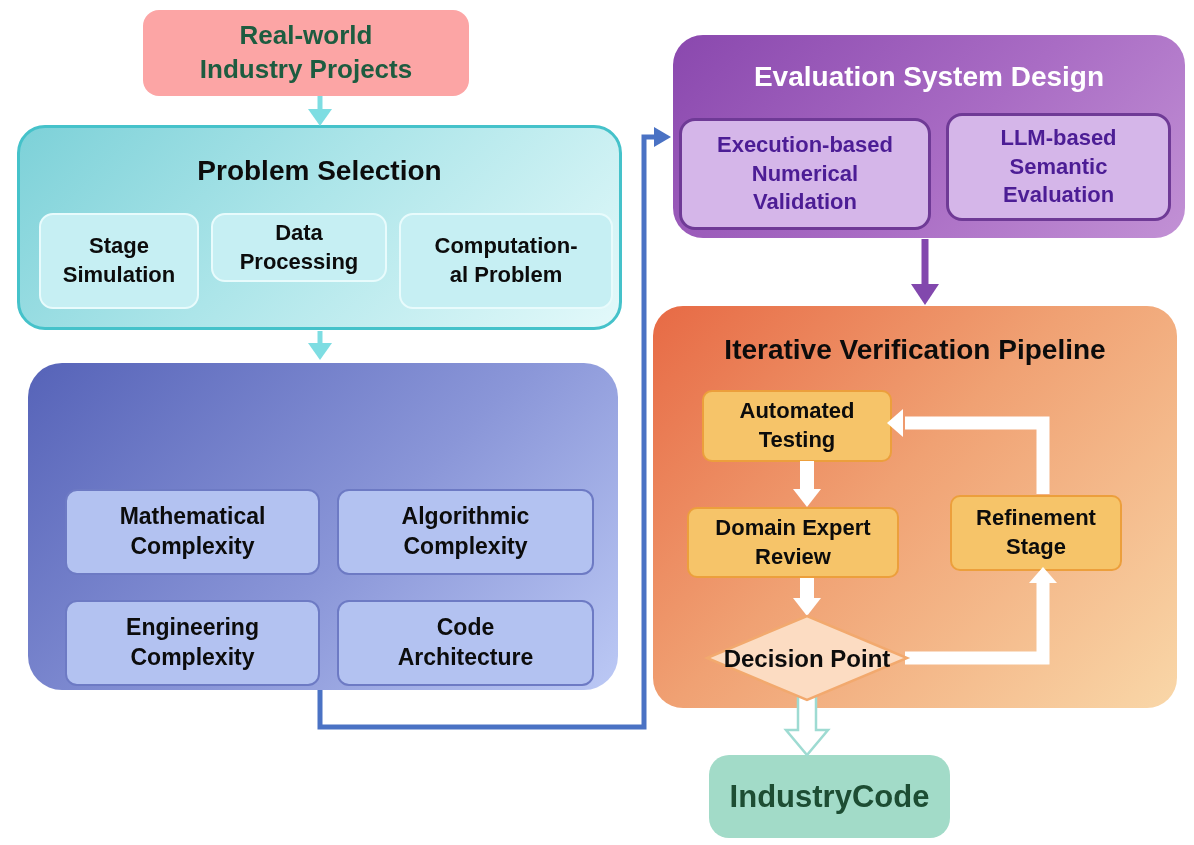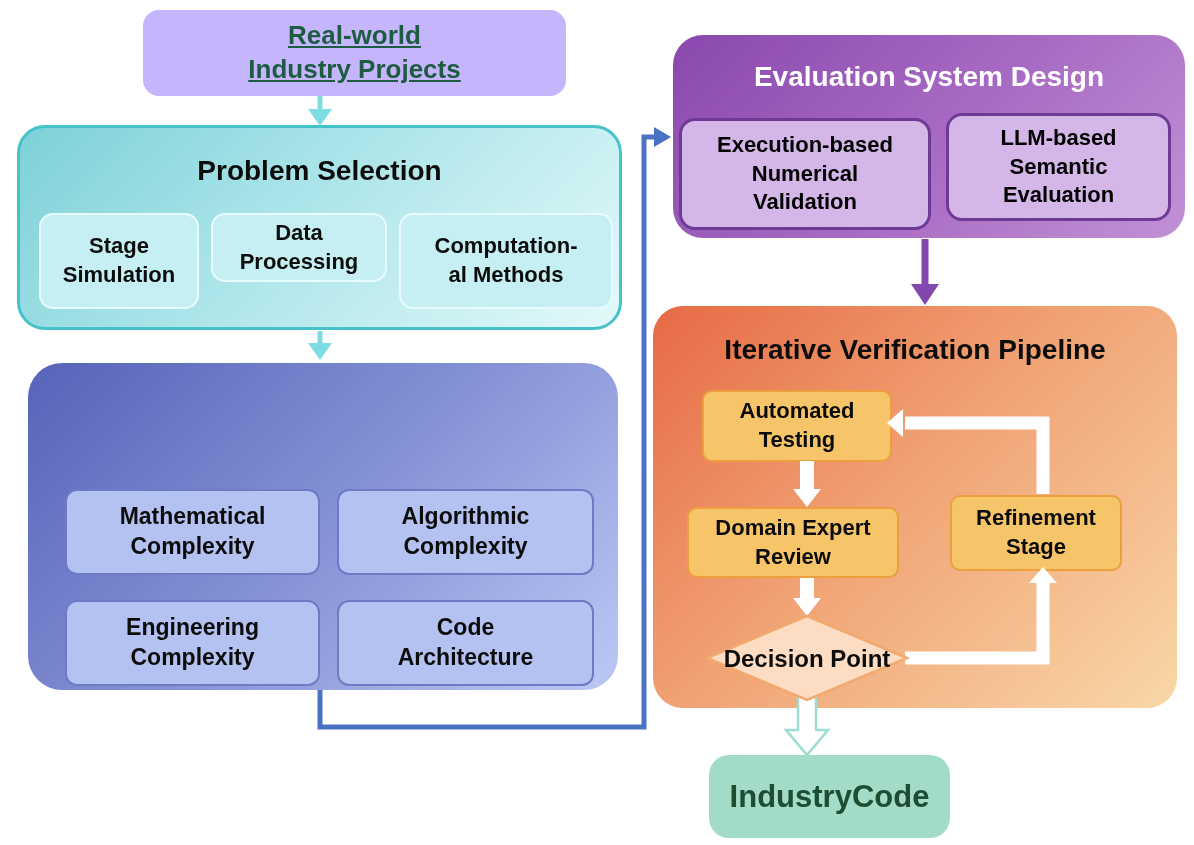--- a/index.html
+++ b/index.html
@@ -5,22 +5,22 @@
   html,body{margin:0;padding:0;background:#ffffff;}
   .canvas{
     position:relative;width:1194px;height:845px;background:#ffffff;
     font-family:"Liberation Sans",sans-serif;font-weight:bold;overflow:hidden;
   }
   .abs{position:absolute;box-sizing:border-box;}
   .center{display:flex;align-items:center;justify-content:center;text-align:center;white-space:pre-line;}
   .panel-title{position:absolute;left:0;right:0;text-align:center;white-space:pre-line;}
 
   
-  #real-world{left:143px;top:10px;width:423px;height:86px;background:#c4b5fd;border-radius:16px;
-    color:#1d5c40;font-size:26px;line-height:1.3;text-decoration:underline;}
+  #real-world{left:143px;top:10px;width:326px;height:86px;background:#fca5a5;border-radius:16px;
+    color:#1d5c40;font-size:26px;line-height:1.3;}
 
   
   #problem{left:17px;top:125px;width:605px;height:205px;border-radius:28px;
     border:3px solid #45c2ca;
     background:linear-gradient(135deg,#7dd1d8 0%,#ace5e9 45%,#e3f9fa 100%);}
   #problem .panel-title{top:27px;font-size:28px;color:#0c0c0c;}
   .cyan-sub{background:#c6eff3;border:2px solid #e8fbfc;border-radius:14px;
     font-size:22px;color:#0c0c0c;line-height:1.3;}
   #ps-1{left:19px;top:85px;width:160px;height:96px;}
   #ps-2{left:191px;top:85px;width:176px;height:69px;}
@@ -35,21 +35,21 @@
   #mr-1{left:37px;top:126px;width:255px;height:86px;}
   #mr-2{left:309px;top:126px;width:257px;height:86px;}
   #mr-3{left:37px;top:237px;width:255px;height:86px;}
   #mr-4{left:309px;top:237px;width:257px;height:86px;}
 
   
   #evaluation{left:673px;top:35px;width:512px;height:203px;border-radius:30px;
     background:linear-gradient(135deg,#8a48ae 0%,#a96cc4 55%,#c291d5 100%);}
   #evaluation .panel-title{top:26px;font-size:28px;color:#ffffff;}
   .purple-sub{background:#d5b6e9;border:3px solid #6f3a96;border-radius:16px;
-    font-size:22px;color:#000000;line-height:1.3;}
+    font-size:22px;color:#4c1d95;line-height:1.3;}
   #ev-1{left:6px;top:83px;width:252px;height:112px;}
   #ev-2{left:273px;top:78px;width:225px;height:108px;}
 
   
   #pipeline{left:653px;top:306px;width:524px;height:402px;border-radius:30px;
     background:linear-gradient(135deg,#e76a45 0%,#f0a173 45%,#f9d7a8 100%);}
   #pipeline .panel-title{top:28px;font-size:28px;color:#0c0c0c;}
   .gold-sub{background:#f6c469;border:2px solid #ec9f3c;border-radius:10px;
     font-size:22px;color:#0c0c0c;line-height:1.3;}
   #iv-at{left:49px;top:84px;width:190px;height:72px;}
@@ -71,21 +71,21 @@
   <div id="real-world" class="abs center">Real-world
 Industry Projects</div>
 
   <div id="problem" class="abs">
     <div class="panel-title">Problem Selection</div>
     <div id="ps-1" class="abs center cyan-sub">Stage
 Simulation</div>
     <div id="ps-2" class="abs center cyan-sub">Data
 Processing</div>
     <div id="ps-3" class="abs center cyan-sub">Computation-
-al Methods</div>
+al Problem</div>
   </div>
 
   <div id="revision" class="abs">
     <div id="mr-1" class="abs center blue-sub">Mathematical
 Complexity</div>
     <div id="mr-2" class="abs center blue-sub">Algorithmic
 Complexity</div>
     <div id="mr-3" class="abs center blue-sub">Engineering
 Complexity</div>
     <div id="mr-4" class="abs center blue-sub">Code

